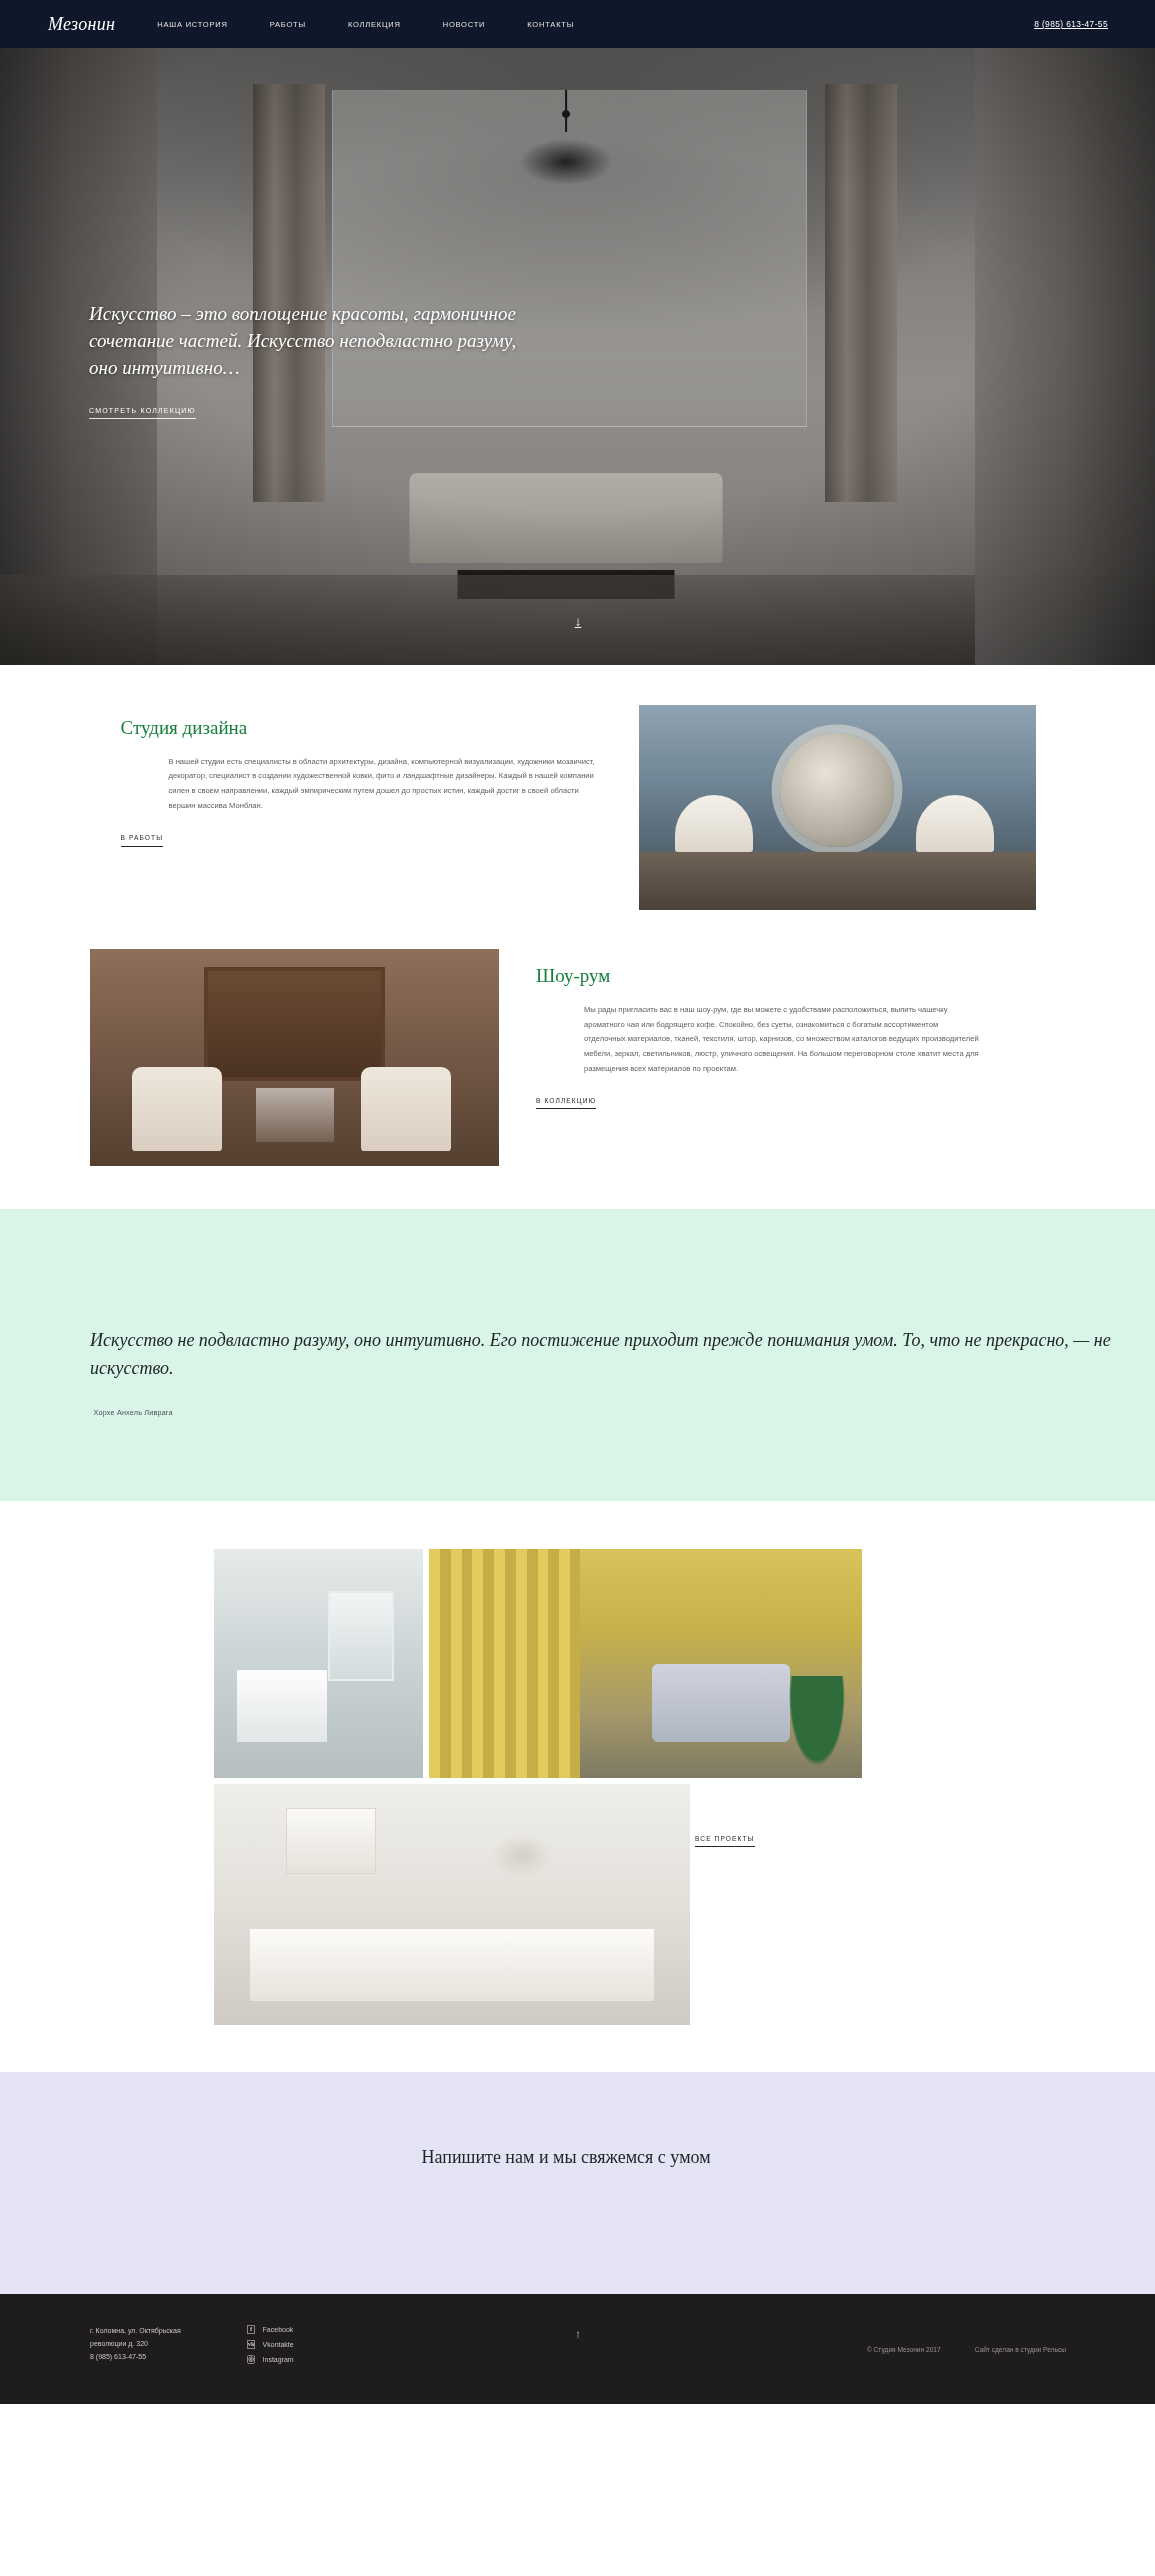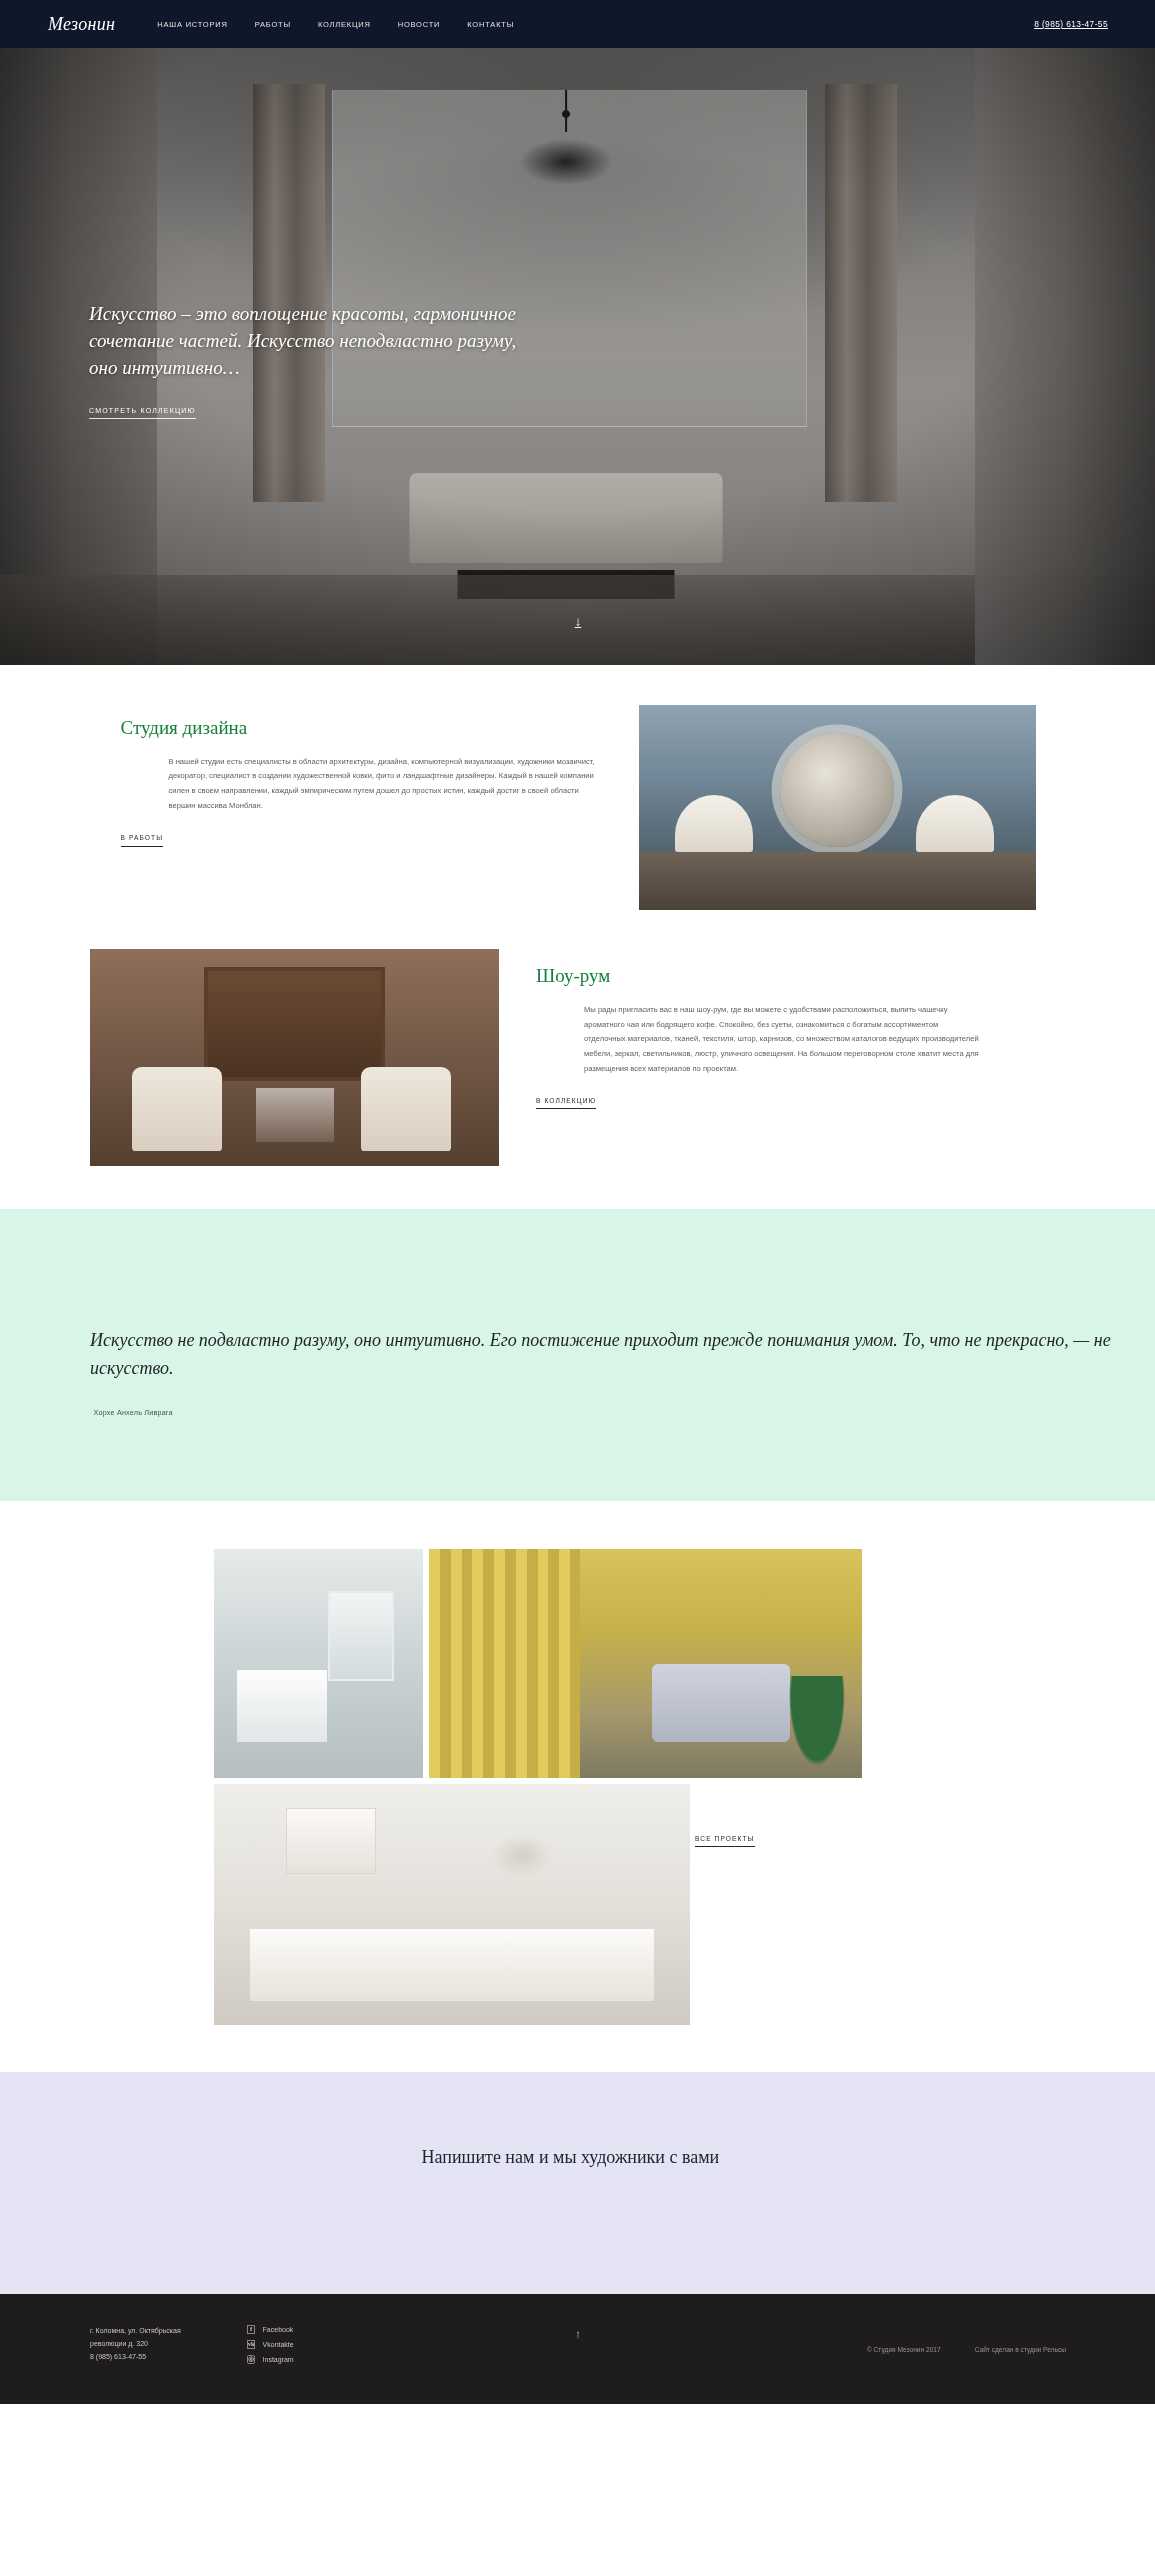--- a/index.html
+++ b/index.html
@@ -26,21 +26,21 @@
     font-family: "Liberation Serif", serif;
     font-style: italic;
     font-size: 18px;
     color: #ffffff;
     letter-spacing: 0.3px;
     margin-right: 42px;
     white-space: nowrap;
   }
   .main-nav {
     display: flex;
-    gap: 27px;
+    gap: 42px;
     align-items: center;
   }
   .main-nav a {
     color: #e9e7e4;
     text-decoration: none;
     font-size: 7.5px;
     letter-spacing: 0.8px;
     text-transform: uppercase;
     white-space: nowrap;
   }
@@ -564,21 +564,21 @@
       </div>
     </div>
     <div class="gallery-cta">
       <a class="link-underline" style="margin-top:0;" href="#">ВСЕ ПРОЕКТЫ</a>
     </div>
   </div>
 </section>
 
 <section class="section contact">
   <div class="contact-inner">
-    <h2 class="contact-title">Напишите нам и мы художники с вами</h2>
+    <h2 class="contact-title">Напишите нам и мы свяжемся с умом</h2>
   </div>
 </section>
 
 <footer class="site-footer">
   <div class="footer-grid">
     <div class="f-address">
       <div>г. Коломна, ул. Октябрьская</div>
       <div>революции д. 320</div>
       <div>8 (985) 613-47-55</div>
     </div>

